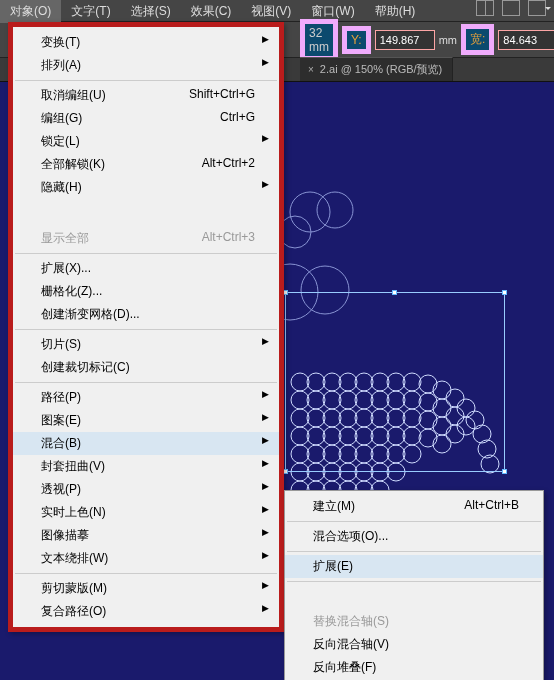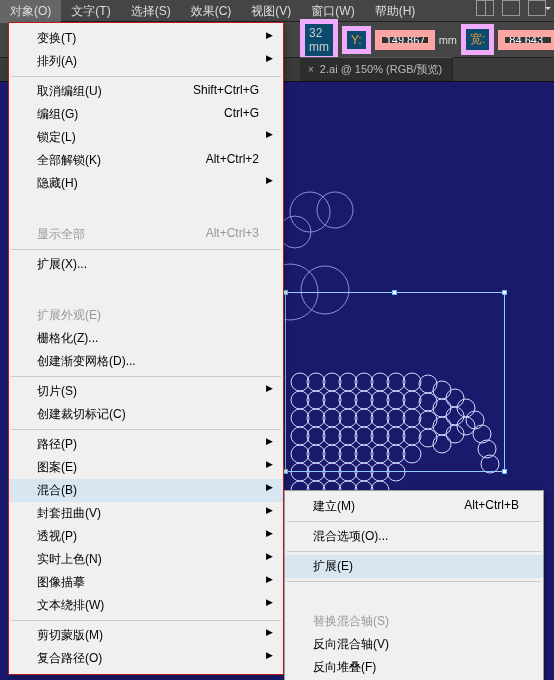--- a/index.html
+++ b/index.html
@@ -61,21 +61,21 @@
 .prop-label {
   background: #0c4a6e;
   border: 5px solid #f0abfc;
   padding: 2px 4px;
   font-size: 12px;
   color: #ccc;
 }
 .prop-label.orange { color: #e8a03a; }
 .prop-input {
   background: #333;
-  border: 7px solid #fca5a5;
+  border: 1px solid #fca5a5;
   color: #fff;
   font-size: 11px;
   padding: 2px 4px;
   width: 60px;
   height: 20px;
 }
 .tabbar {
   height: 24px;
   background: #3a3a3a;
   border-bottom: 1px solid #111;
@@ -114,21 +114,21 @@
   position: absolute;
   width: 5px; height: 5px;
   background: #fff;
   border: 1px solid #6bf;
 }
 .dropdown {
   position: absolute;
   left: 8px; top: 22px;
   width: 276px;
   background: #f0f0f0;
-  border: 1px solid #b91c1c;
+  border: 5px solid #b91c1c;
   box-shadow: 2px 2px 5px rgba(0,0,0,0.3);
   color: #000;
   padding: 4px 0;
 }
 .dropdown-item {
   padding: 3px 24px 3px 28px;
   position: relative;
   display: flex;
   justify-content: space-between;
   cursor: default;
@@ -326,23 +326,20 @@
       <span class="arrow">▶</span>
     </div>
     <div class="dropdown-item disabled">
       <span>显示全部</span>
       <span>Alt+Ctrl+3</span>
     </div>
     <div class="dropdown-sep"></div>
     <div class="dropdown-item">
       <span>扩展(X)...</span>
     </div>
-    <div class="dropdown-item disabled">
-      <span>扩展外观(E)</span>
-    </div>
     <div class="dropdown-item">
       <span>栅格化(Z)...</span>
     </div>
     <div class="dropdown-item">
       <span>创建渐变网格(D)...</span>
     </div>
     <div class="dropdown-sep"></div>
     <div class="dropdown-item">
       <span>切片(S)</span>
       <span class="arrow">▶</span>

